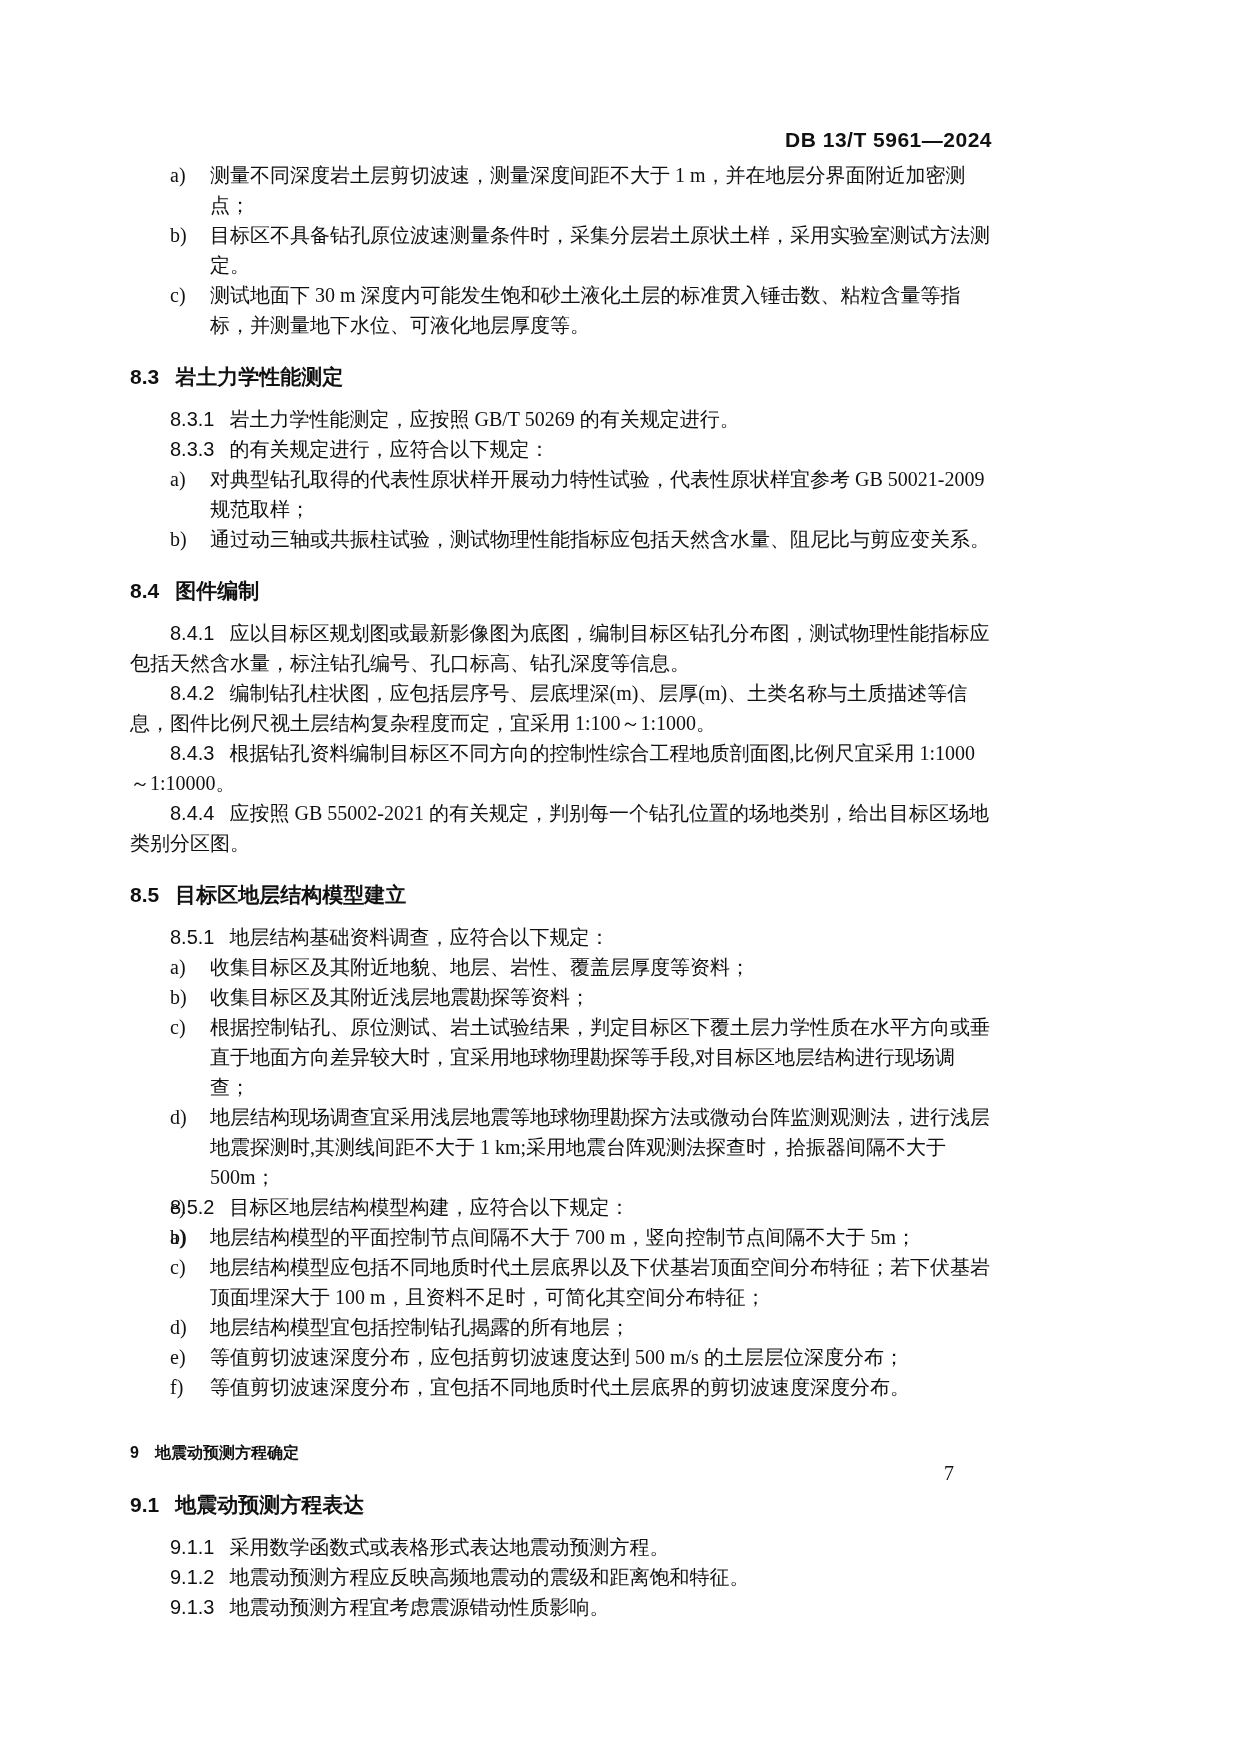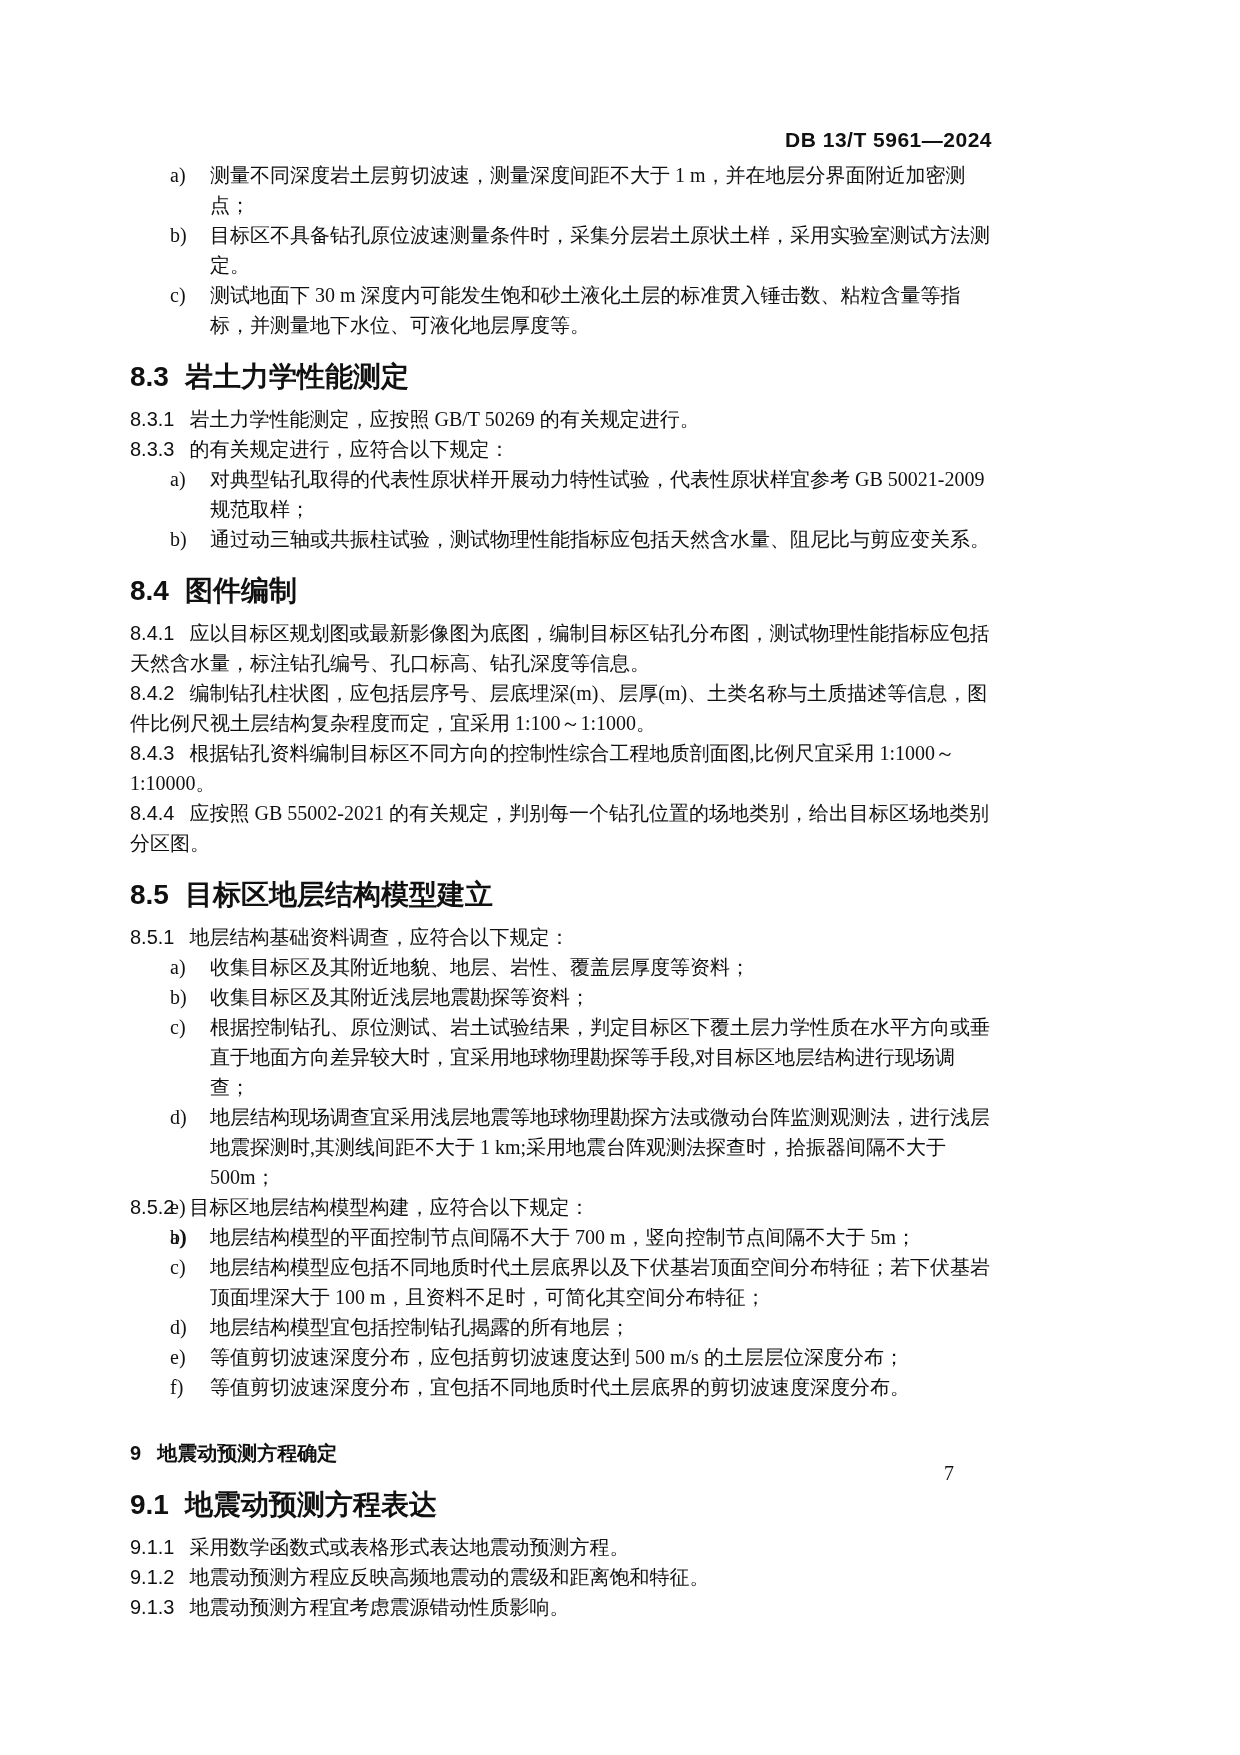--- a/index.html
+++ b/index.html
@@ -21,31 +21,31 @@
   }
   .content{
     position:absolute;top:160px;left:130px;width:862px;
     font-size:20px;line-height:30px;
   }
   .content p{margin:0;}
   .li{position:relative;padding-left:80px;}
   .li .marker{position:absolute;left:40px;top:0;}
   .clause .num{
     font-family:"Liberation Sans","DejaVu Sans",sans-serif;
-    margin-right:15px;white-space:nowrap;
+    margin-right:15px;white-space:nowrap;margin-left:40px;
   }
   .sec{
     font-family:"Liberation Sans","DejaVu Sans",sans-serif;
-    font-weight:700;font-size:28px;line-height:30px;
+    font-weight:700;font-size:21px;line-height:30px;
     margin:22px 0 12px 0;
   }
   .sec .num,.chapter .num{margin-right:16px;white-space:nowrap;}
   .chapter{
     font-family:"Liberation Sans","DejaVu Sans",sans-serif;
-    font-weight:700;font-size:20px;line-height:30px;
+    font-weight:700;font-size:16px;line-height:30px;
     margin:36px 0 4px 0;
   }
   .page-number{
     position:absolute;top:1462px;left:130px;width:862px;
     box-sizing:border-box;padding-right:38px;
     text-align:right;font-size:20px;
   }
 </style>
 </head>
 <body>

